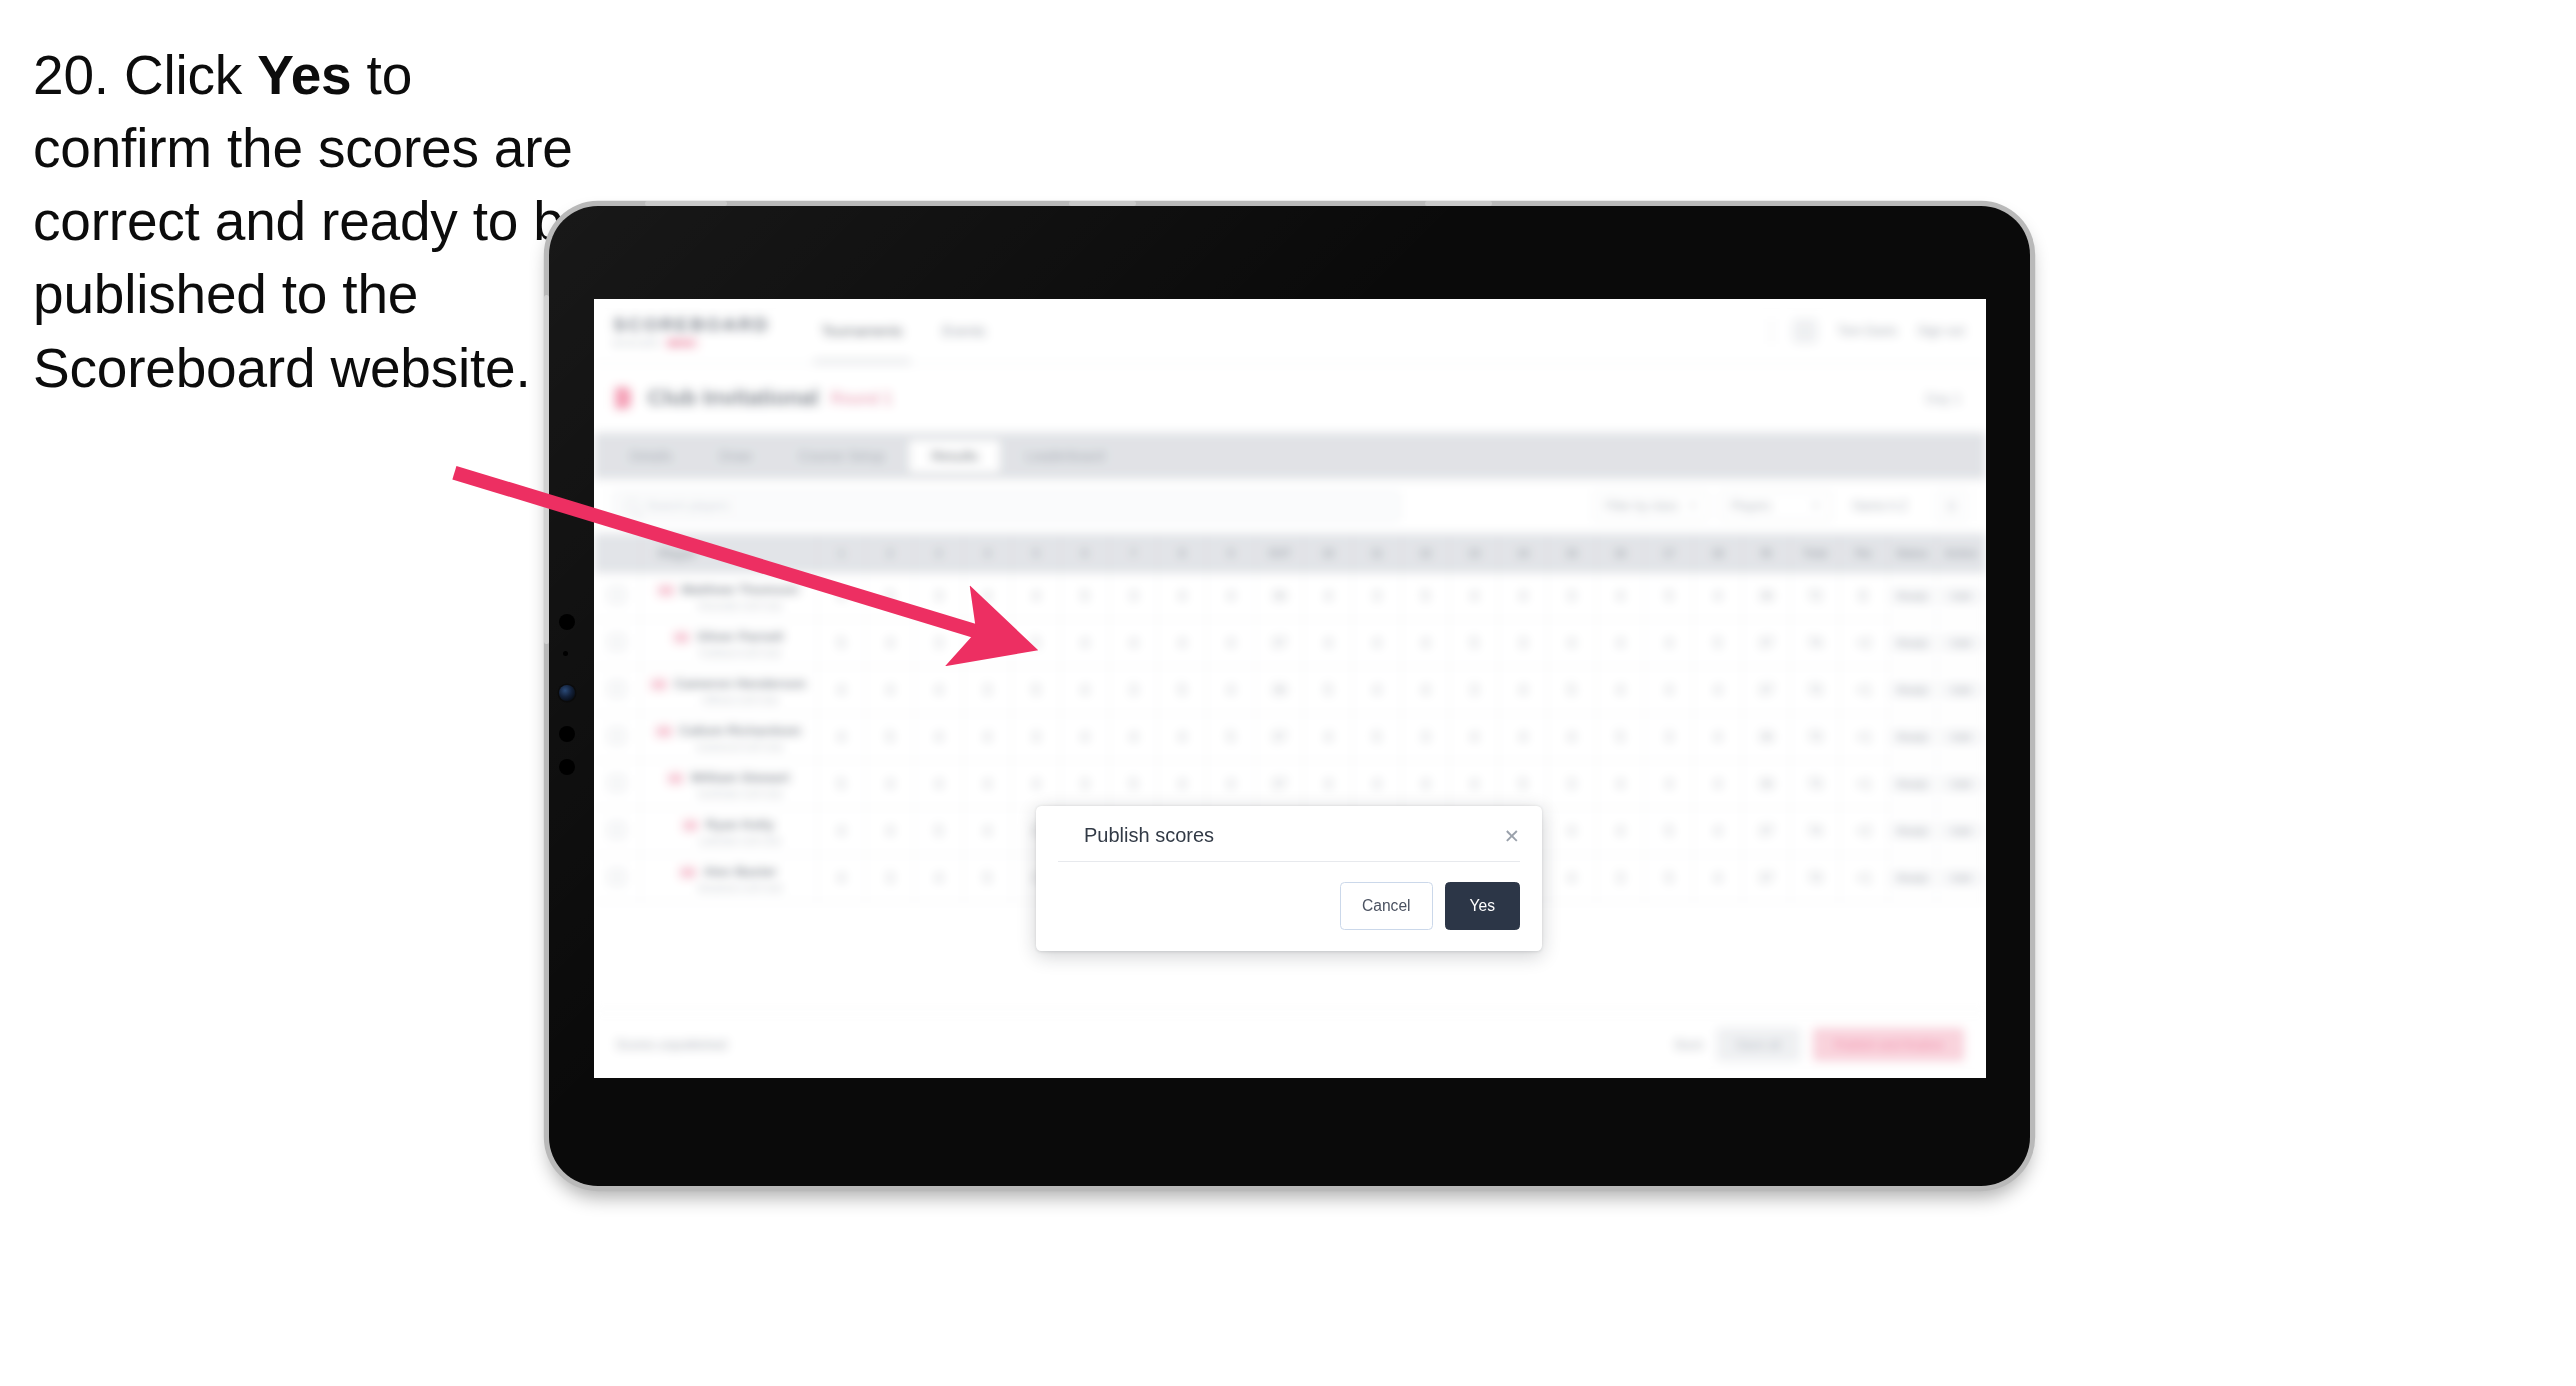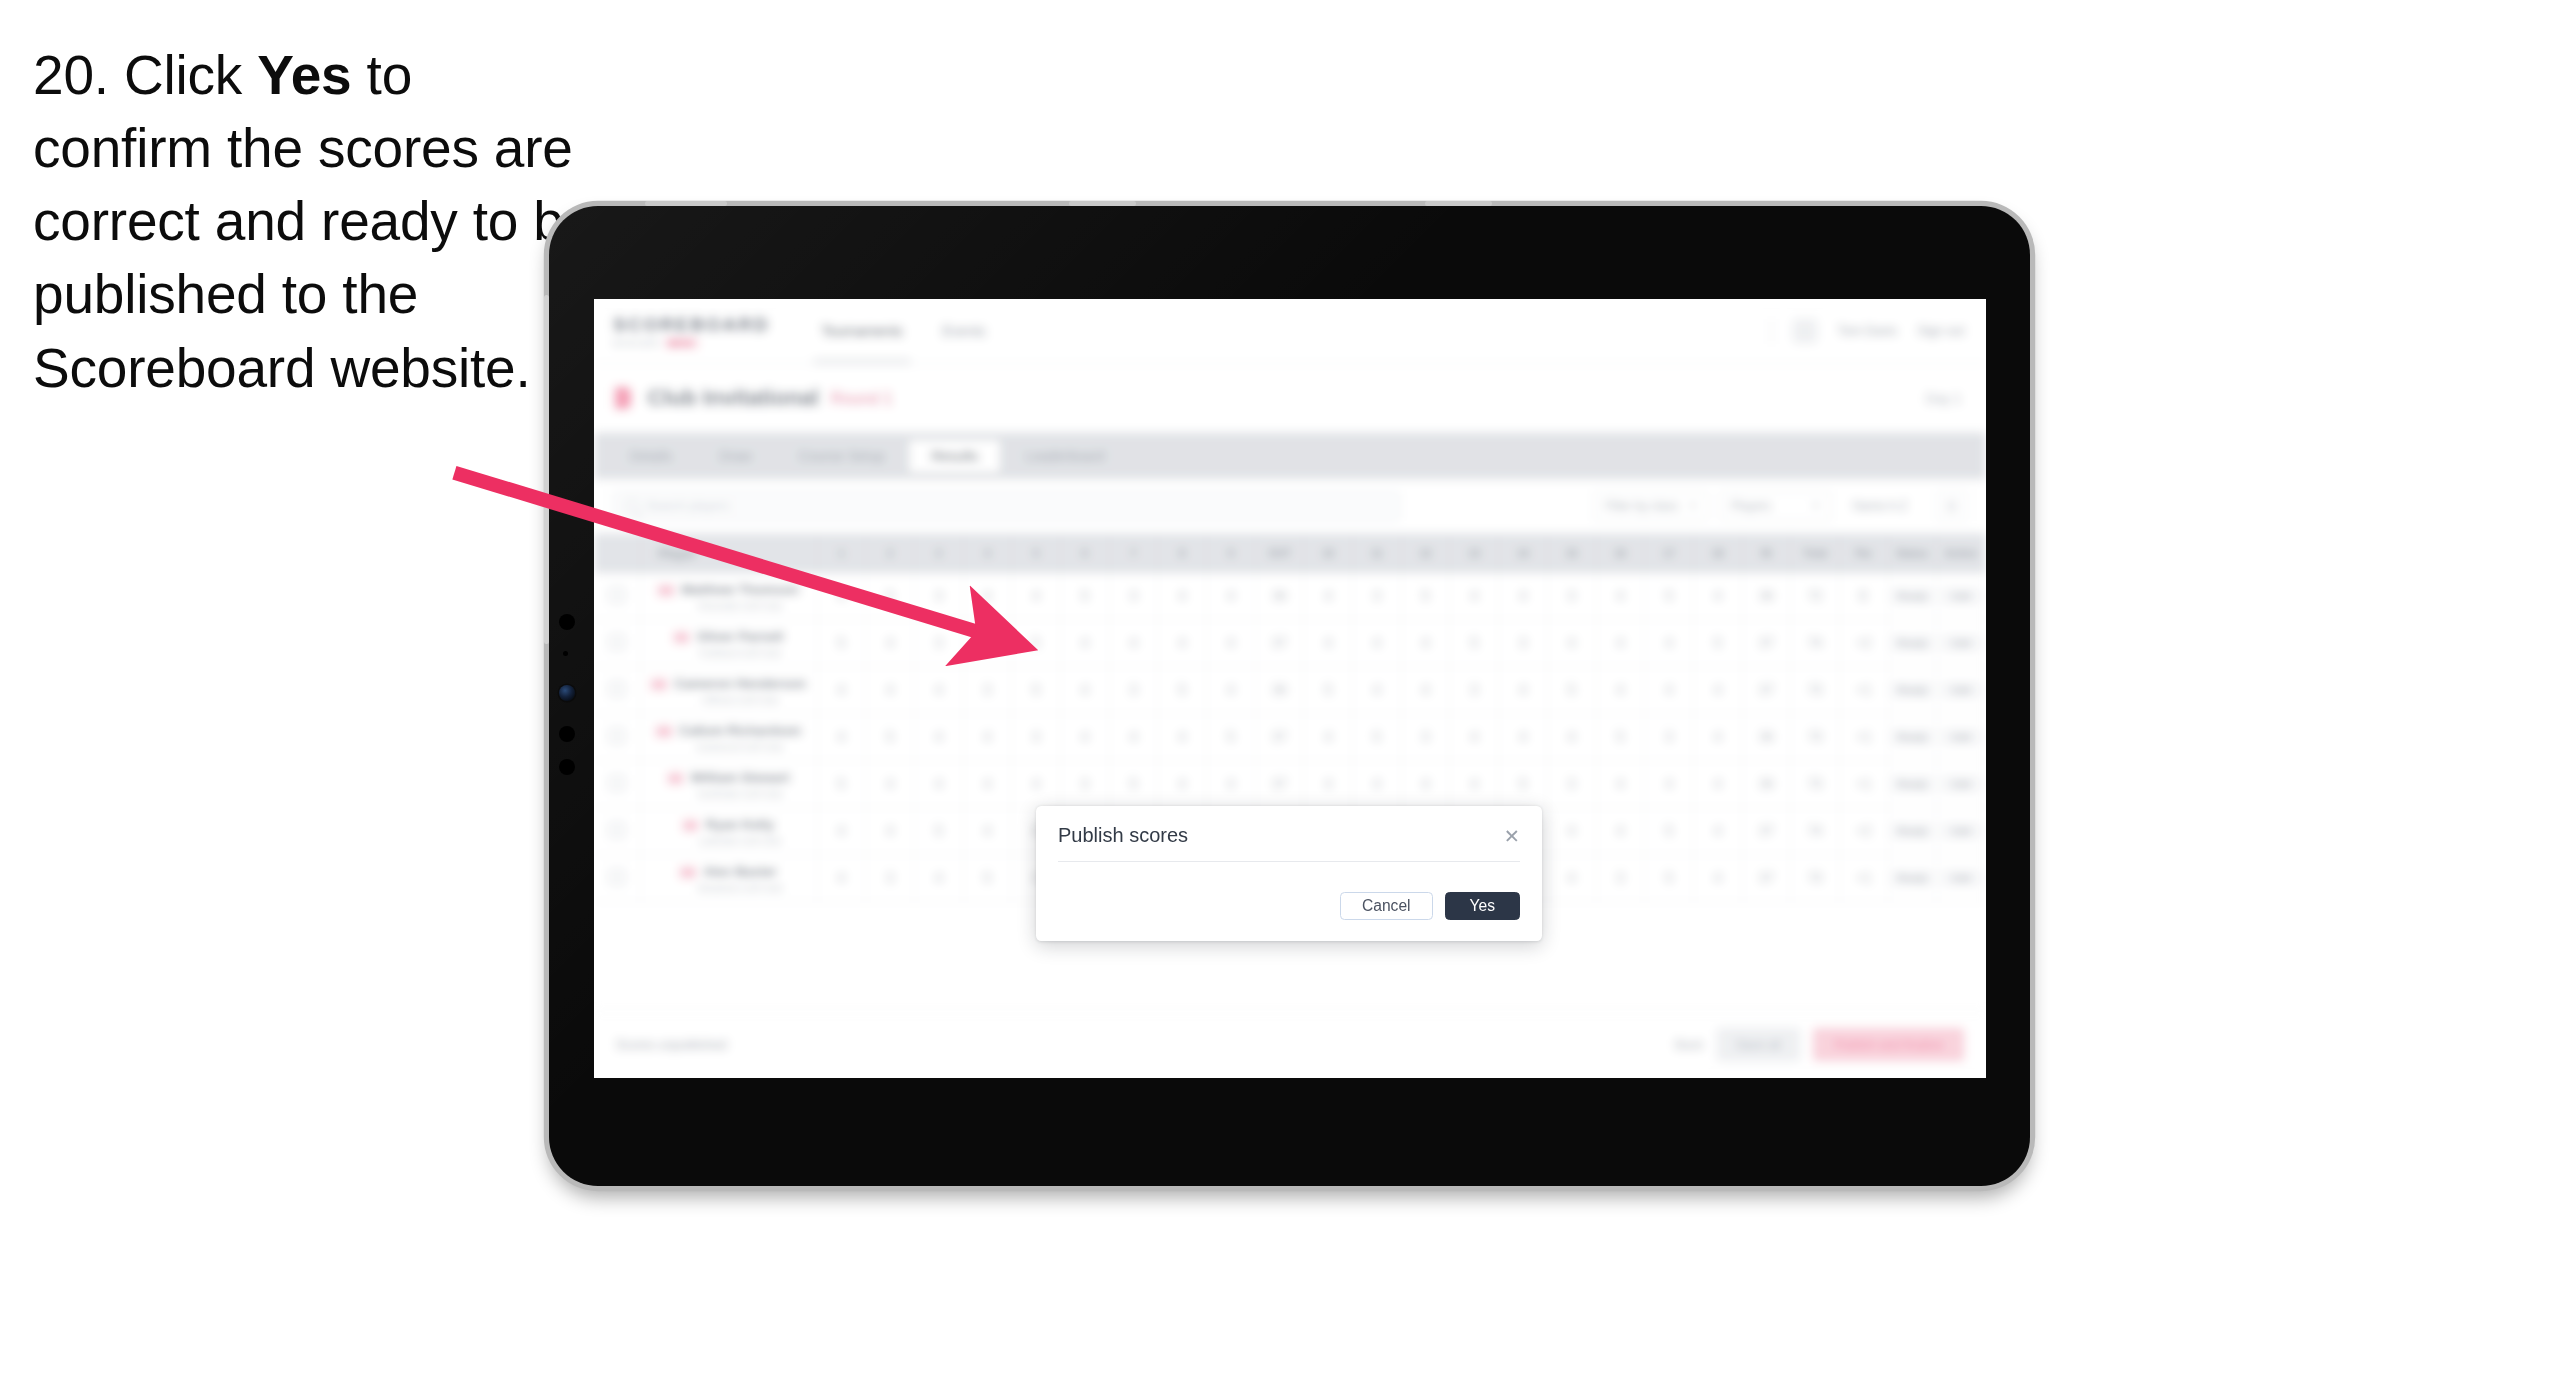--- a/index.html
+++ b/index.html
@@ -461,20 +461,21 @@
   #modal-head {
     display: flex;
     align-items: flex-start;
     padding: 19.3px 19.3px 0 22px;
   }
   #modal-title {
     font-size: 20px;
     color: #323a46;
     font-weight: normal;
     line-height: 1;
+    margin-left: 26px;
   }
   #modal-close {
     margin-left: auto;
     width: 22px; height: 22px;
     display: flex;
     align-items: center;
     justify-content: center;
     color: #9aa1ab;
     font-size: 19.3px;
     line-height: 1;
@@ -490,29 +491,28 @@
     font-size: 15px;
     color: #6a727e;
   }
   #modal-foot {
     padding: 21px 22px 21px 22px;
     display: flex;
     justify-content: flex-end;
     gap: 12px;
   }
   .m-btn {
-    height: 28px;
+    height: 48px;
     border-radius: 4.5px;
     font-size: 15.6px;
     display: flex;
     align-items: center;
     justify-content: center;
     cursor: pointer;
     box-sizing: border-box;
-    margin-top: 10px;
   }
   #btn-cancel {
     padding: 0 21px;
     background: #ffffff;
     border: 0.7px solid #cbd8ea;
     color: #4b5261;
   }
   #btn-yes {
     padding: 0 24px;
     background: #2c3647;

